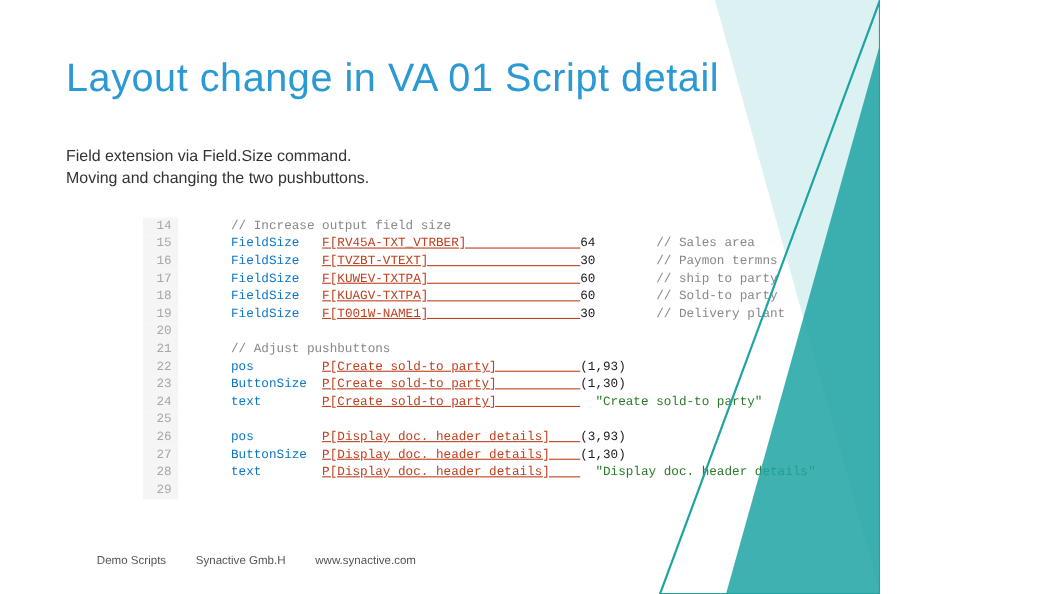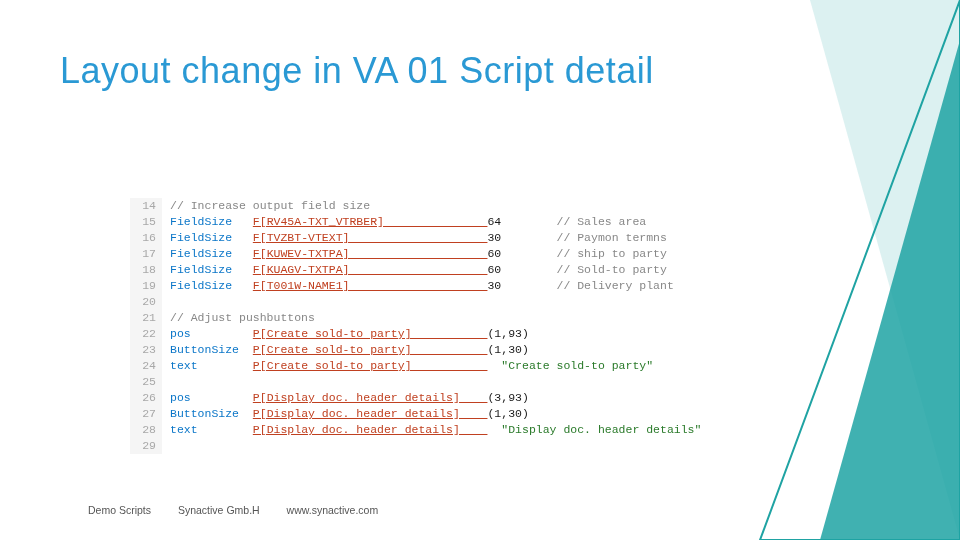--- a/index.html
+++ b/index.html
@@ -6,21 +6,21 @@
     margin: 0;
     padding: 0;
     width: 960px;
     height: 540px;
     background: #ffffff;
     font-family: "Segoe UI", Arial, sans-serif;
     overflow: hidden;
     position: relative;
   }
   .slide {
-    width: 960px;
+    width: 800px;
     height: 540px;
     position: relative;
     box-sizing: border-box;
   }
   .title {
     position: absolute;
     top: 50px;
     left: 60px;
     font-size: 36px;
     font-weight: 400;
@@ -38,21 +38,21 @@
   .code-block {
     position: absolute;
     top: 198px;
     left: 130px;
     font-family: "Consolas", "Courier New", monospace;
     font-size: 11.5px;
     line-height: 16px;
     color: #111;
     white-space: pre;
   }
-  .code-line { display: flex; }
+  .code-line { display: flex; gap: 40px; }
   .ln {
     width: 26px;
     text-align: right;
     color: #a8a8a8;
     background: #f5f5f5;
     padding-right: 6px;
     margin-right: 8px;
     user-select: none;
   }
   .kw   { color: #0b76c8; }   
@@ -80,20 +80,24 @@
     height: 540px;
     pointer-events: none;
   }
 </style>
 </head>
 <body>
 
 <div class="slide">
   <div class="title">Layout change in VA 01   Script detail</div>
 
+  <div class="sub">
+    <span>Field extension via Field.Size command.</span><br>
+    <span>Moving and changing the two pushbuttons.</span>
+  </div>
 
   <div class="code-block" id="code-block"><div class="code-line"><span class="ln">14</span><span><span class="cmt">// Increase output field size</span></span></div><div class="code-line"><span class="ln">15</span><span><span class="kw">FieldSize   </span><span class="fld">F[RV45A-TXT_VTRBER]               </span><span class="num">64        </span><span class="cmt">// Sales area</span></span></div><div class="code-line"><span class="ln">16</span><span><span class="kw">FieldSize   </span><span class="fld">F[TVZBT-VTEXT]                    </span><span class="num">30        </span><span class="cmt">// Paymon termns</span></span></div><div class="code-line"><span class="ln">17</span><span><span class="kw">FieldSize   </span><span class="fld">F[KUWEV-TXTPA]                    </span><span class="num">60        </span><span class="cmt">// ship to party</span></span></div><div class="code-line"><span class="ln">18</span><span><span class="kw">FieldSize   </span><span class="fld">F[KUAGV-TXTPA]                    </span><span class="num">60        </span><span class="cmt">// Sold-to party</span></span></div><div class="code-line"><span class="ln">19</span><span><span class="kw">FieldSize   </span><span class="fld">F[T001W-NAME1]                    </span><span class="num">30        </span><span class="cmt">// Delivery plant</span></span></div><div class="code-line"><span class="ln">20</span><span> </span></div><div class="code-line"><span class="ln">21</span><span><span class="cmt">// Adjust pushbuttons</span></span></div><div class="code-line"><span class="ln">22</span><span><span class="kw">pos         </span><span class="fld">P[Create sold-to party]           </span><span class="num">(1,93)    </span></span></div><div class="code-line"><span class="ln">23</span><span><span class="kw">ButtonSize  </span><span class="fld">P[Create sold-to party]           </span><span class="num">(1,30)    </span></span></div><div class="code-line"><span class="ln">24</span><span><span class="kw">text        </span><span class="fld">P[Create sold-to party]           </span><span>  </span><span class="str">"Create sold-to party"</span></span></div><div class="code-line"><span class="ln">25</span><span> </span></div><div class="code-line"><span class="ln">26</span><span><span class="kw">pos         </span><span class="fld">P[Display doc. header details]    </span><span class="num">(3,93)    </span></span></div><div class="code-line"><span class="ln">27</span><span><span class="kw">ButtonSize  </span><span class="fld">P[Display doc. header details]    </span><span class="num">(1,30)    </span></span></div><div class="code-line"><span class="ln">28</span><span><span class="kw">text        </span><span class="fld">P[Display doc. header details]    </span><span>  </span><span class="str">"Display doc. header details"</span></span></div><div class="code-line"><span class="ln">29</span><span> </span></div></div>
 
   <div class="footer">
     <span>Demo Scripts</span>
     <span>Synactive Gmb.H</span>
     <span>www.synactive.com</span>
   </div>
 
   <svg class="deco" viewBox="0 0 260 540" preserveAspectRatio="none">

